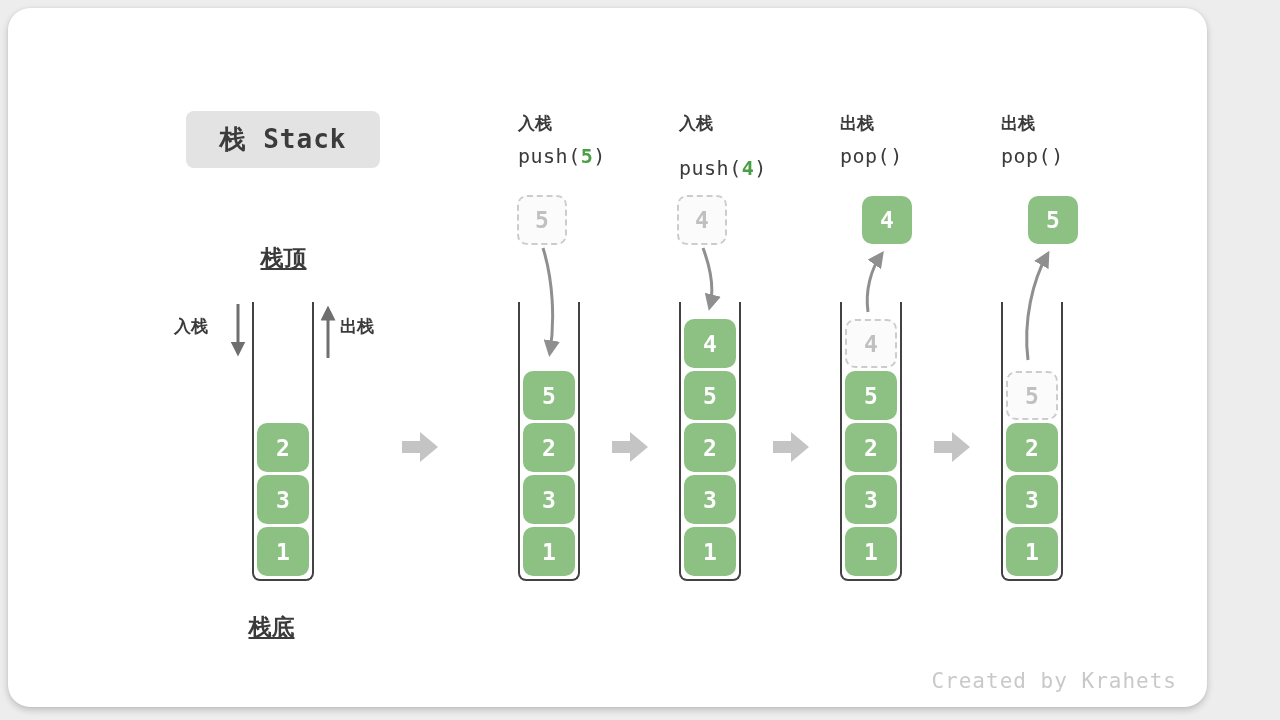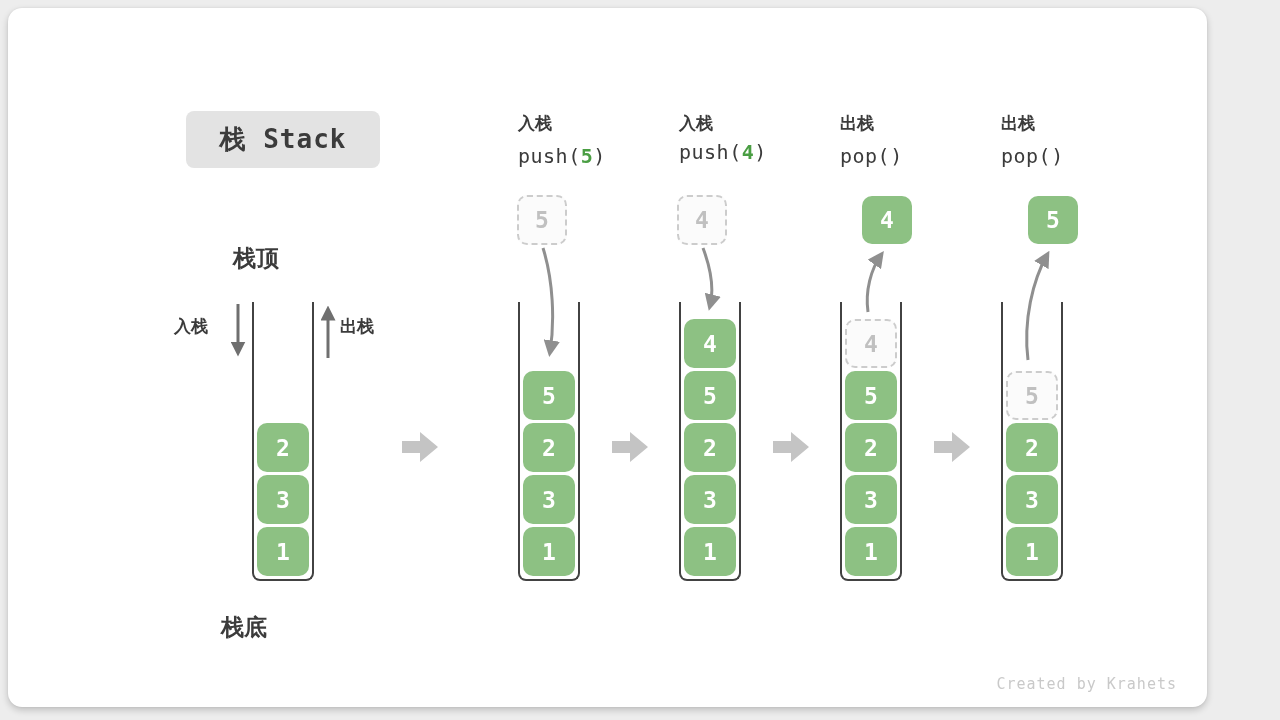--- a/index.html
+++ b/index.html
@@ -12,36 +12,36 @@
     --dashed-text:#c0c0c0;
   }
   html,body{margin:0;padding:0;}
   body{
     width:1280px;height:720px;position:relative;overflow:hidden;
     background:#ededed;
     font-family:"DejaVu Sans", sans-serif;
   }
   .card{
     position:absolute;left:8px;top:8px;width:1199px;height:699px;
-    background:#ffffff;border-radius:14px;
+    background:#ffffff;border-radius:22px;
     box-shadow:0 3px 7px rgba(0,0,0,.20), 0 0 2px rgba(0,0,0,.08);
   }
   .abs{position:absolute;}
   .title-badge{
     left:178px;top:103px;width:194px;height:57px;
     background:#e3e3e3;border-radius:8px;
     display:flex;align-items:center;justify-content:center;
     font-family:"DejaVu Sans Mono","DejaVu Sans",monospace;
     font-size:26px;font-weight:700;color:var(--text-dark);letter-spacing:1px;
   }
   .cjk{
     font-weight:700;color:var(--text-dark);font-size:17px;line-height:26px;
     white-space:nowrap;
   }
-  .centered{}
+  .centered{text-align:center;text-decoration:underline;}
   .code{
     font-family:"DejaVu Sans Mono",monospace;font-size:20px;font-weight:500;
     color:var(--text-dark);white-space:nowrap;letter-spacing:0.5px;
   }
   .code .arg{color:var(--code-green);font-weight:700;}
   .container{
     top:294px;width:58px;height:277px;
     border-left:2px solid #424242;border-right:2px solid #424242;
     border-bottom:2px solid #424242;
     border-radius:0 0 8px 8px;
@@ -54,21 +54,21 @@
   }
   .cell-solid{background:var(--box-green);color:#ffffff;}
   .cell-dashed{
     background:#fbfbfb;border:2px dashed var(--dashed-border);
     color:var(--dashed-text);
   }
   .float-dashed{width:50px;height:50px;}
   .float-solid{width:50px;height:48px;}
   .watermark{
     right:30px;bottom:14px;
-    font-family:"DejaVu Sans Mono",monospace;font-size:15px;
+    font-family:"DejaVu Sans Mono",monospace;font-size:21px;
     color:#c9c9c9;letter-spacing:1px;
   }
   svg.overlay{position:absolute;left:0;top:0;pointer-events:none;}
   .curve{fill:none;stroke:var(--curve-arrow);stroke-width:3;}
   .side-arrow{fill:none;stroke:#6f6f6f;stroke-width:3;}
   .block-arrow{fill:var(--block-arrow);}
 </style>
 </head>
 <body>
 
@@ -82,21 +82,21 @@
   <div class="abs cjk centered" style="left:213px;top:606px;width:101px;font-size:23px;">栈底</div>
   <div class="abs cjk" style="left:166px;top:305px;">入栈</div>
   <div class="abs cjk" style="left:332px;top:305px;">出栈</div>
 
   <div class="abs" style="left:510px;top:102px;">
     <div class="cjk">入栈</div>
     <div class="code" style="margin-top:8px;"><span>push(</span><span class="arg">5</span><span>)</span></div>
   </div>
   <div class="abs" style="left:671px;top:102px;">
     <div class="cjk">入栈</div>
-    <div class="code" style="margin-top:4px;"><span>push(</span><span class="arg">4</span><span>)</span></div>
+    <div class="code" style="margin-top:20px;"><span>push(</span><span class="arg">4</span><span>)</span></div>
   </div>
   <div class="abs" style="left:832px;top:102px;">
     <div class="cjk">出栈</div>
     <div class="code" style="margin-top:8px;"><span>pop(</span><span class="arg"></span><span>)</span></div>
   </div>
   <div class="abs" style="left:993px;top:102px;">
     <div class="cjk">出栈</div>
     <div class="code" style="margin-top:8px;"><span>pop(</span><span class="arg"></span><span>)</span></div>
   </div>
 

